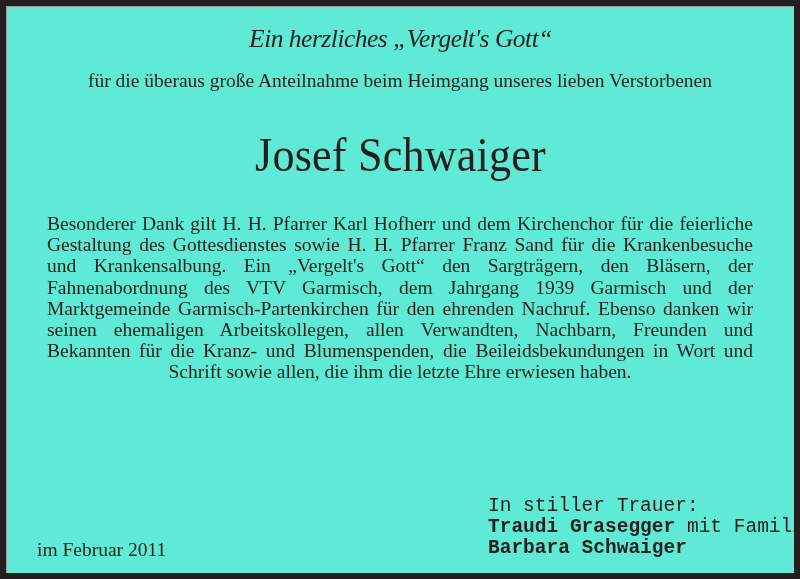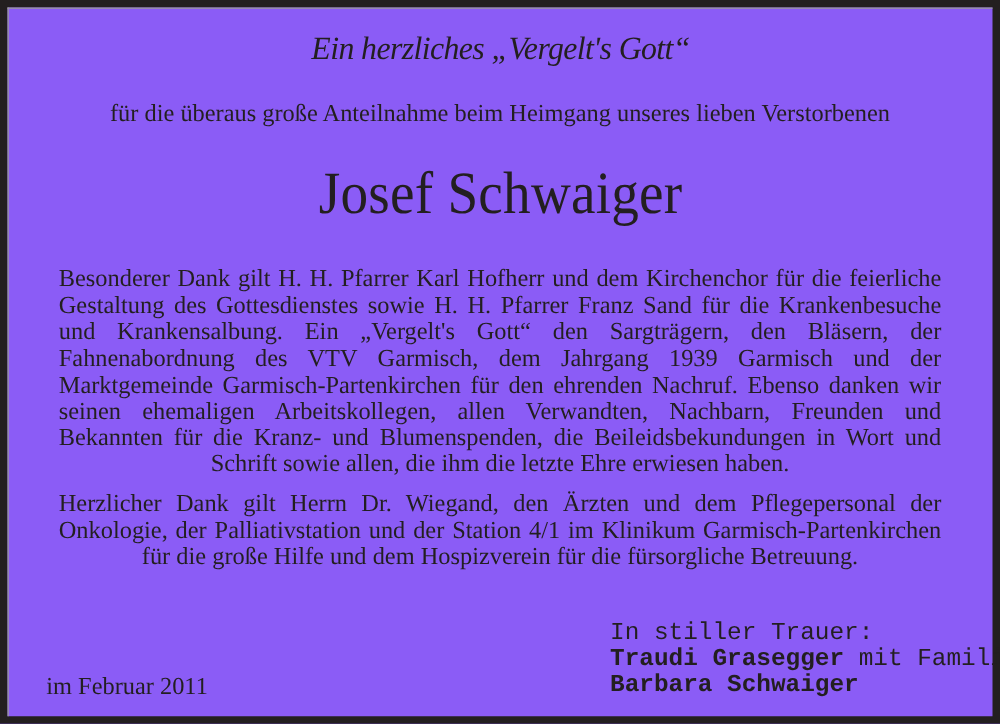--- a/index.html
+++ b/index.html
@@ -2,40 +2,40 @@
 <html><head>
   <meta charset="utf-8">
   <style>
     html, body { margin: 0; padding: 0; }
     body {
       width: 800px; height: 579px; background: #231f20;
       overflow: hidden; position: relative;
     }
     .frame {
       position: absolute; left: 6px; top: 6px; width: 788px; height: 567px;
-      background: #8b5cf6;
+      background: #5eead4;
       border-left: 1px solid #9a9a9a; border-top: 1px solid #9a9a9a;
       box-sizing: border-box;
       color: #231f20;
       font-family: "DejaVu Serif", "Liberation Serif", serif;
     }
     .headline {
       position: absolute; left: 0; right: 0; top: 17px;
       text-align: center;
       font-family: "Liberation Serif", serif;
       font-style: italic;
       font-size: 26px;
       letter-spacing: -0.5px;
       transform: scaleX(0.98);
     }
     .intro {
       position: absolute; left: 30px; right: 31px; top: 64px;
       font-family: "Liberation Serif", serif;
       font-size: 19.5px; line-height: 20px;
-      text-align: justify; text-align-last: center; margin-top: 11px;
+      text-align: justify; text-align-last: center;
     }
     .name {
       position: absolute; left: 0; right: 0; top: 122px;
       text-align: center;
       font-family: "Liberation Serif", serif;
       font-size: 48px; line-height: 52px;
       letter-spacing: 0.2px;
       transform: scaleX(0.92);
     }
     .body-text {
@@ -63,21 +63,20 @@
 </head>
 <body>
 
 <div class="frame">
   <div class="headline">Ein herzliches „Vergelt's Gott“</div>
   <div class="intro">für die überaus große Anteilnahme beim Heimgang unseres lieben Verstorbenen</div>
   <div class="name">Josef Schwaiger</div>
 
   <div class="body-text">
     <p class="para">Besonderer Dank gilt H. H. Pfarrer Karl Hofherr und dem Kirchenchor für die feierliche Gestaltung des Gottesdienstes sowie H. H. Pfarrer Franz Sand für die Krankenbesuche und Krankensalbung. Ein „Vergelt's Gott“ den Sargträgern, den Bläsern, der Fahnenabordnung des VTV Garmisch, dem Jahrgang 1939 Garmisch und der Marktgemeinde Garmisch-Partenkirchen für den ehrenden Nachruf. Ebenso danken wir seinen ehemaligen Arbeitskollegen, allen Verwandten, Nachbarn, Freunden und Bekannten für die Kranz- und Blumenspenden, die Beileidsbekundungen in Wort und Schrift sowie allen, die ihm die letzte Ehre erwiesen haben.</p>
-    <p class="para">Herzlicher Dank gilt Herrn Dr. Wiegand, den Ärzten und dem Pflegepersonal der Onkologie, der Palliativstation und der Station 4/1 im Klinikum Garmisch-Partenkirchen für die große Hilfe und dem Hospizverein für die fürsorgliche Betreuung.</p>
   </div>
 
   <div class="footer-left">
     <span class="line">im Februar 2011</span>
   </div>
 
   <div class="footer-right">
     <span class="line">In stiller Trauer:</span>
     <span class="line">
       <span class="bold">Traudi Grasegger</span><span> mit Familie</span>

